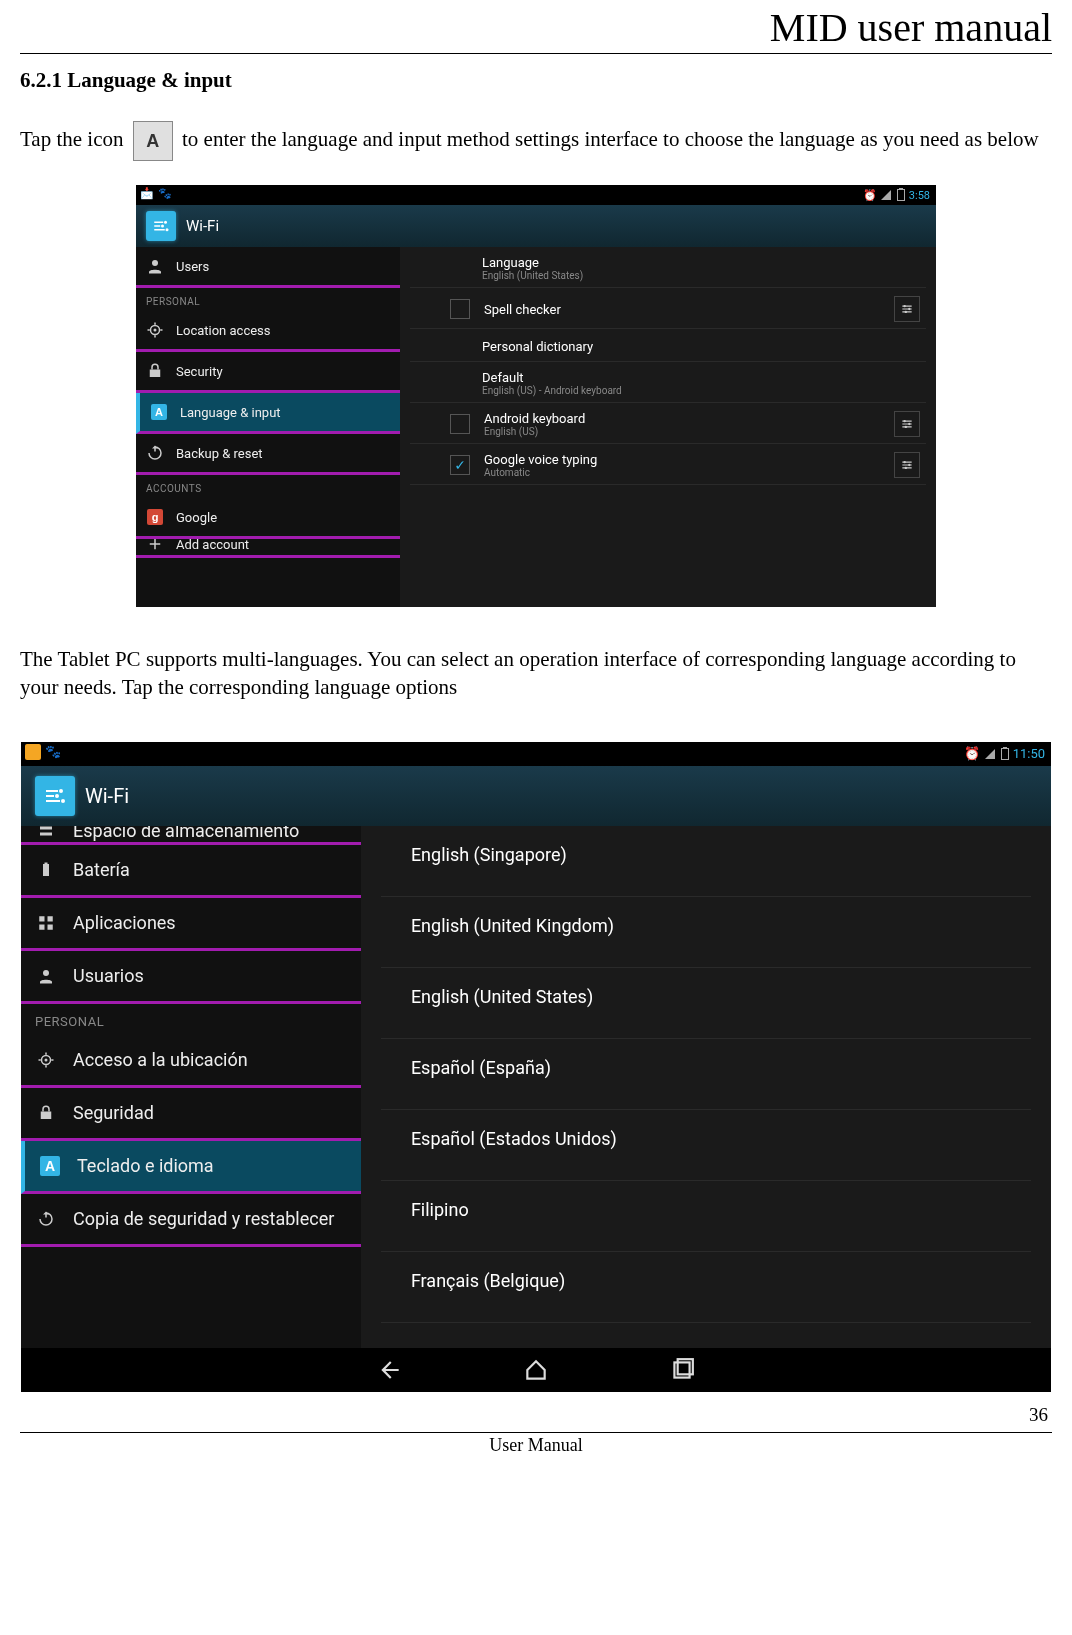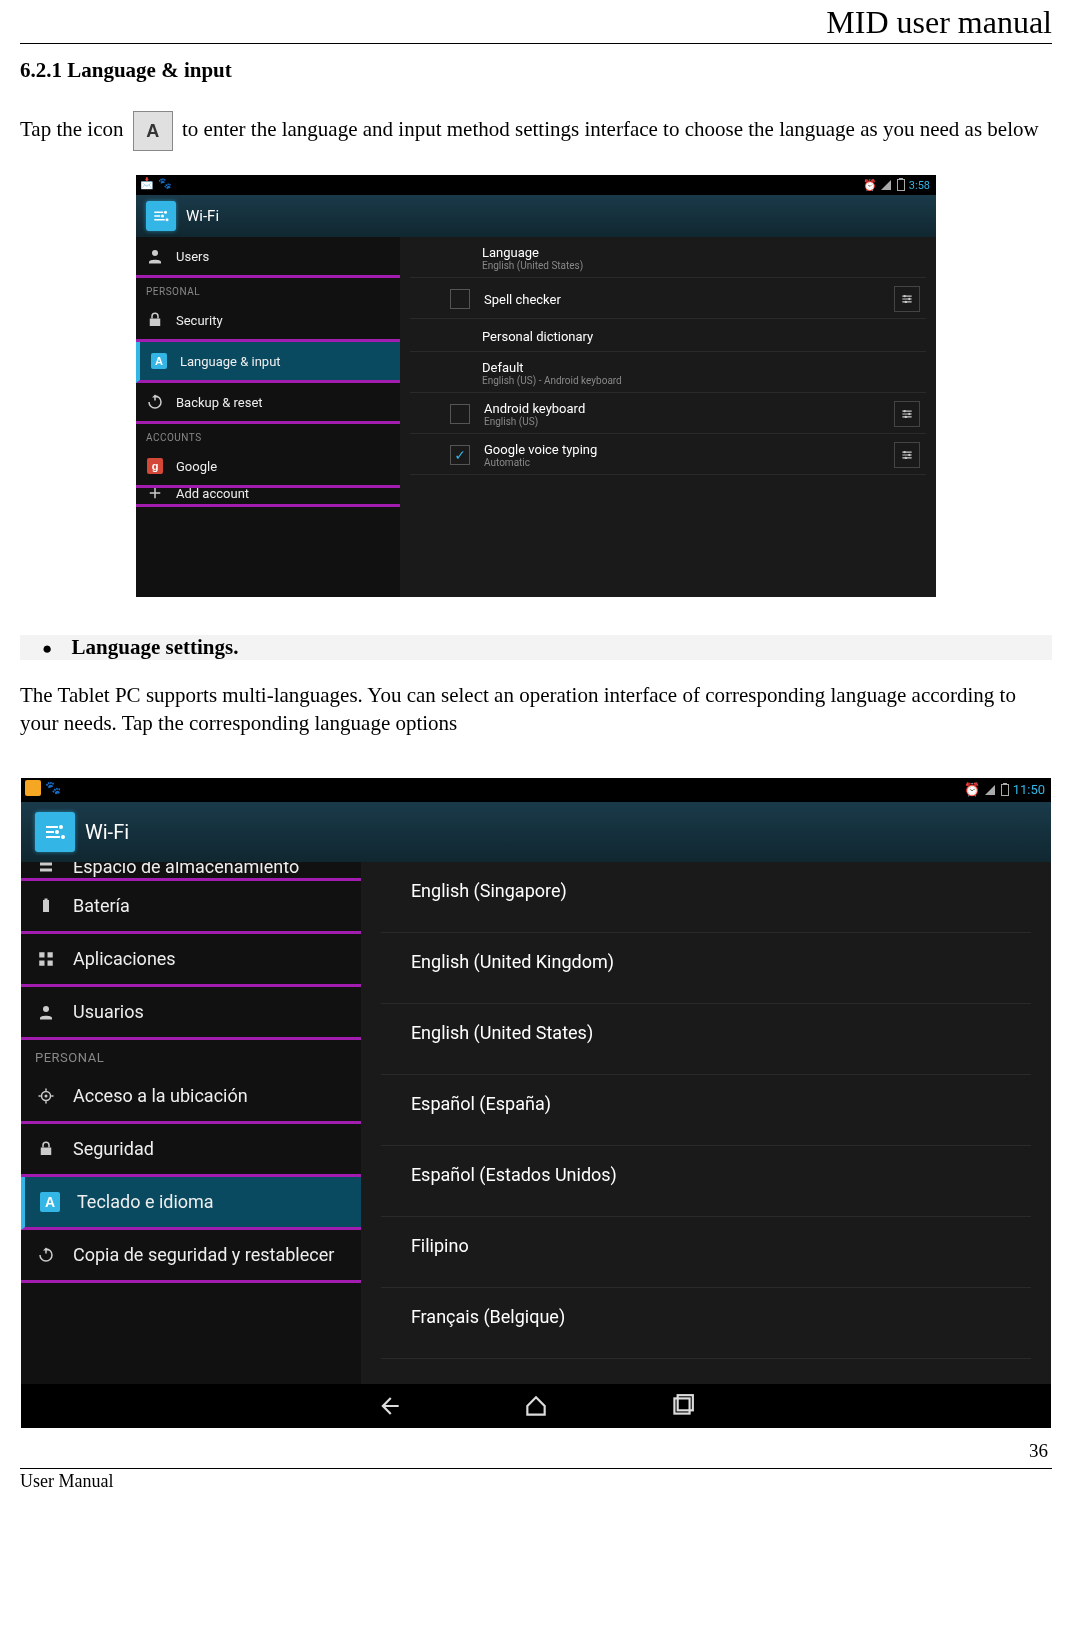--- a/index.html
+++ b/index.html
@@ -9,21 +9,21 @@
     color: #000;
     background: #fff;
     width: 1072px;
   }
   .page {
     padding: 4px 20px 10px 20px;
     box-sizing: border-box;
   }
   .header-title {
     text-align: right;
-    font-size: 32px;
+    font-size: 40px;
     margin: 0 0 2px 0;
   }
   hr.rule {
     border: none;
     border-top: 1.5px solid #000;
     margin: 0 0 14px 0;
   }
   .section-num {
     font-size: 21px;
     margin: 0 0 28px 0;
@@ -201,21 +201,21 @@
     line-height: 1.35;
     margin-bottom: 40px;
   }
   .footer {
     text-align:right;
     font-size: 19px;
     padding-right: 4px;
     margin-top: 12px;
   }
   .footer-label {
-    text-align:left;
+    text-align:center;
     font-size: 18px;
     margin-top: 2px;
   }
   hr.foot-rule {
     border:none;
     border-top: 1px solid #000;
     margin: 6px 0 0 0;
   }
   .status-right { display:flex; align-items:center; gap:4px; margin-left:auto;}
   .sig { width:0;height:0;border-left:10px solid transparent;border-bottom:10px solid #aaa; margin-right:2px;}
@@ -286,20 +286,30 @@
                 <circle cx="12" cy="8" r="4" fill="#ccc"></circle>
                 <path fill="#ccc" d="M4 20c0-4 16-4 16 0v2H4z"></path>
               </svg>
             </span>
             <span>Users</span>
           </div>
           <div class="sb-cat">PERSONAL</div>
           <div class="sb-item">
             <span class="sb-icon">
               <svg width="18" height="18" viewBox="0 0 24 24">
+                <circle cx="12" cy="12" r="6" fill="none" stroke="#ccc" stroke-width="2"></circle>
+                <circle cx="12" cy="12" r="2" fill="#ccc"></circle>
+                <path stroke="#ccc" stroke-width="2" d="M12 2v3M12 19v3M2 12h3M19 12h3"></path>
+              </svg>
+            </span>
+            <span>Location access</span>
+          </div>
+          <div class="sb-item">
+            <span class="sb-icon">
+              <svg width="18" height="18" viewBox="0 0 24 24">
                 <rect x="5" y="10" width="14" height="10" fill="#ccc"></rect>
                 <path fill="none" stroke="#ccc" stroke-width="2" d="M8 10V7a4 4 0 018 0v3"></path>
               </svg>
             </span>
             <span>Security</span>
           </div>
           <div class="sb-item active">
             <span class="sb-icon">
               <span class="a-badge">A</span>
             </span>
@@ -392,25 +402,20 @@
                 <circle cx="8" cy="7" r="2" fill="#ccc"></circle>
                 <circle cx="16" cy="12" r="2" fill="#ccc"></circle>
                 <circle cx="10" cy="17" r="2" fill="#ccc"></circle>
               </svg>
             </span>
           </div>
         </div>
     </div>
   </div>
 
-  <div class="bullet-section">
-    <div class="bullet-line">
-      <b>Language settings.</b>
-    </div>
-  </div>
   <p class="body-text">The Tablet PC supports multi-languages. You can select an operation interface of corresponding language according to your needs. Tap the corresponding language options</p>
 
   <div class="screenshot shot2">
     <div class="status-bar" style="font-size:13px;height:20px;">
       <span class="status-bar-left">
         <span class="status-icon" style="background:#f5a623;width:16px;height:16px;border-radius:2px;"></span>
         <span class="status-icon">🐾</span>
       </span>
       <span class="status-right">
         <span style="color:#aaa;">⏰</span>

